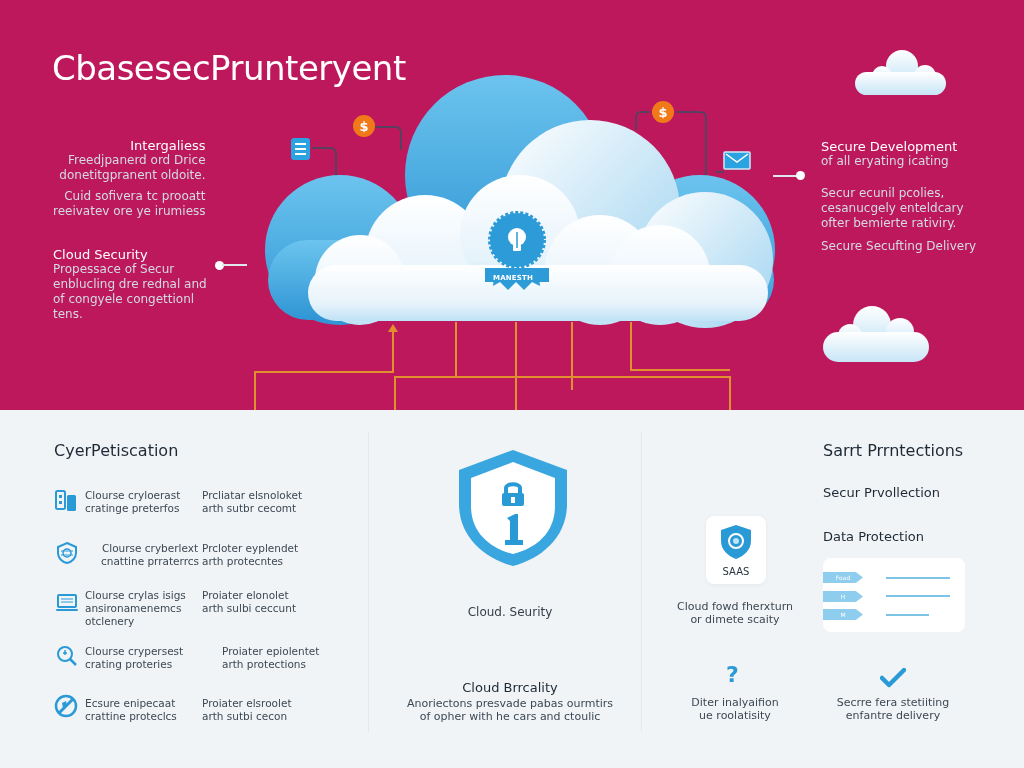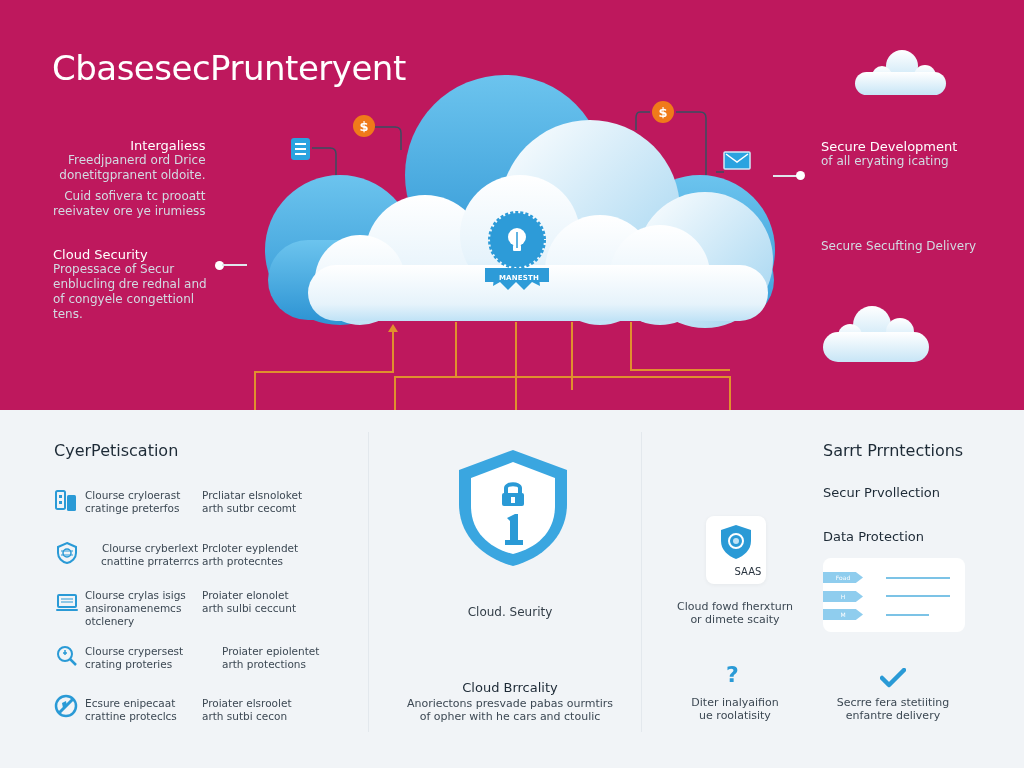--- a/index.html
+++ b/index.html
@@ -13,34 +13,34 @@
 
   .txt { position: absolute; color: #e6edf3; font-size: 12px; line-height: 15px; font-family: "DejaVu Sans", sans-serif; }
   .txt .h { font-size: 13px; color: #ffffff; }
   .txt .p { color: #d3dbe3; }
 
   .dot-line { position: absolute; height: 2px; background: #dfe6ec; }
   .dot { position: absolute; width: 9px; height: 9px; border-radius: 50%; background: #ffffff; }
 
   svg.abs { position: absolute; left: 0; top: 0; }
 
-  .badge-lbl { position: absolute; left: 493px; top: 274px; width: 52px; text-align: center; font-size: 7px; font-weight: bold; color: #ffffff; font-family: "DejaVu Sans", sans-serif; letter-spacing: 0.2px; }
+  .badge-lbl { position: absolute; left: 493px; top: 274px; width: 52px; font-size: 7px; font-weight: bold; color: #ffffff; font-family: "DejaVu Sans", sans-serif; letter-spacing: 0.2px; }
 
   .divider { position: absolute; top: 432px; width: 1px; height: 300px; background: #e3e8ed; }
 
   .sec-title { position: absolute; font-size: 16px; color: #1d2a36; font-family: "DejaVu Sans", sans-serif; }
   .row-icon { position: absolute; width: 24px; height: 24px; }
   .row-text { position: absolute; font-size: 10.5px; line-height: 13px; color: #3c4853; font-family: "DejaVu Sans", sans-serif; width: 130px; }
 
   .center-caption { position: absolute; font-size: 12px; color: #333e48; text-align: center; font-family: "DejaVu Sans", sans-serif; }
   .center-head { position: absolute; font-size: 13px; color: #1d2a36; text-align: center; font-family: "DejaVu Sans", sans-serif; }
   .center-p { position: absolute; font-size: 11px; line-height: 13px; color: #3c4853; text-align: center; font-family: "DejaVu Sans", sans-serif; }
 
   .saas-card { position: absolute; left: 706px; top: 516px; width: 60px; height: 68px; background: #ffffff; border-radius: 8px; box-shadow: 0 1px 4px rgba(0,0,0,0.05); }
-  .saas-lbl { position: absolute; left: 12px; top: 50px; width: 60px; text-align: center; font-size: 10px; color: #2a3540; font-family: "DejaVu Sans", sans-serif; }
+  .saas-lbl { position: absolute; left: 0; top: 50px; width: 60px; text-align: center; font-size: 10px; color: #2a3540; font-family: "DejaVu Sans", sans-serif; }
 
   .sub-h { position: absolute; font-size: 13px; color: #1d2a36; font-family: "DejaVu Sans", sans-serif; }
 
   .dp-card { position: absolute; left: 823px; top: 558px; width: 142px; height: 74px; background: #ffffff; border-radius: 8px; }
   .dp-tag { position: absolute; left: 0; height: 11px; width: 40px; background: #8fcdee; color: #ffffff; font-size: 6px; line-height: 11px; text-align: center; font-family: "DejaVu Sans", sans-serif; clip-path: polygon(0 0, 82% 0, 100% 50%, 82% 100%, 0 100%); }
   .dp-line { position: absolute; height: 2px; background: #7cc3e6; }
 </style>
 </head>
 <body>
 
@@ -170,20 +170,25 @@
   <div class="dot" style="left:215px; top:261px;"></div>
   <div class="dot-line" style="left:222px; top:264px; width:25px;"></div>
 
   <div class="txt" style="left:821px; top:139px;">
     <div class="h">Secure Development</div>
     <div class="p">of all eryating icating</div>
   </div>
   <div class="dot-line" style="left:773px; top:175px; width:25px;"></div>
   <div class="dot" style="left:796px; top:171px;"></div>
 
+  <div class="txt" style="left:821px; top:186px;">
+    <div class="p">Secur ecunil pcolies,</div>
+    <div class="p">cesanucgely enteldcary</div>
+    <div class="p">ofter bemierte rativiry.</div>
+  </div>
   <div class="txt" style="left:821px; top:239px;text-align:right;">
     <div class="p">Secure Secufting Delivery</div>
   </div>
 
   <div class="badge-lbl">MANESTH</div>
 </div>
 
 <div class="bottom"></div>
 
 <div class="divider" style="left:368px;"></div>

